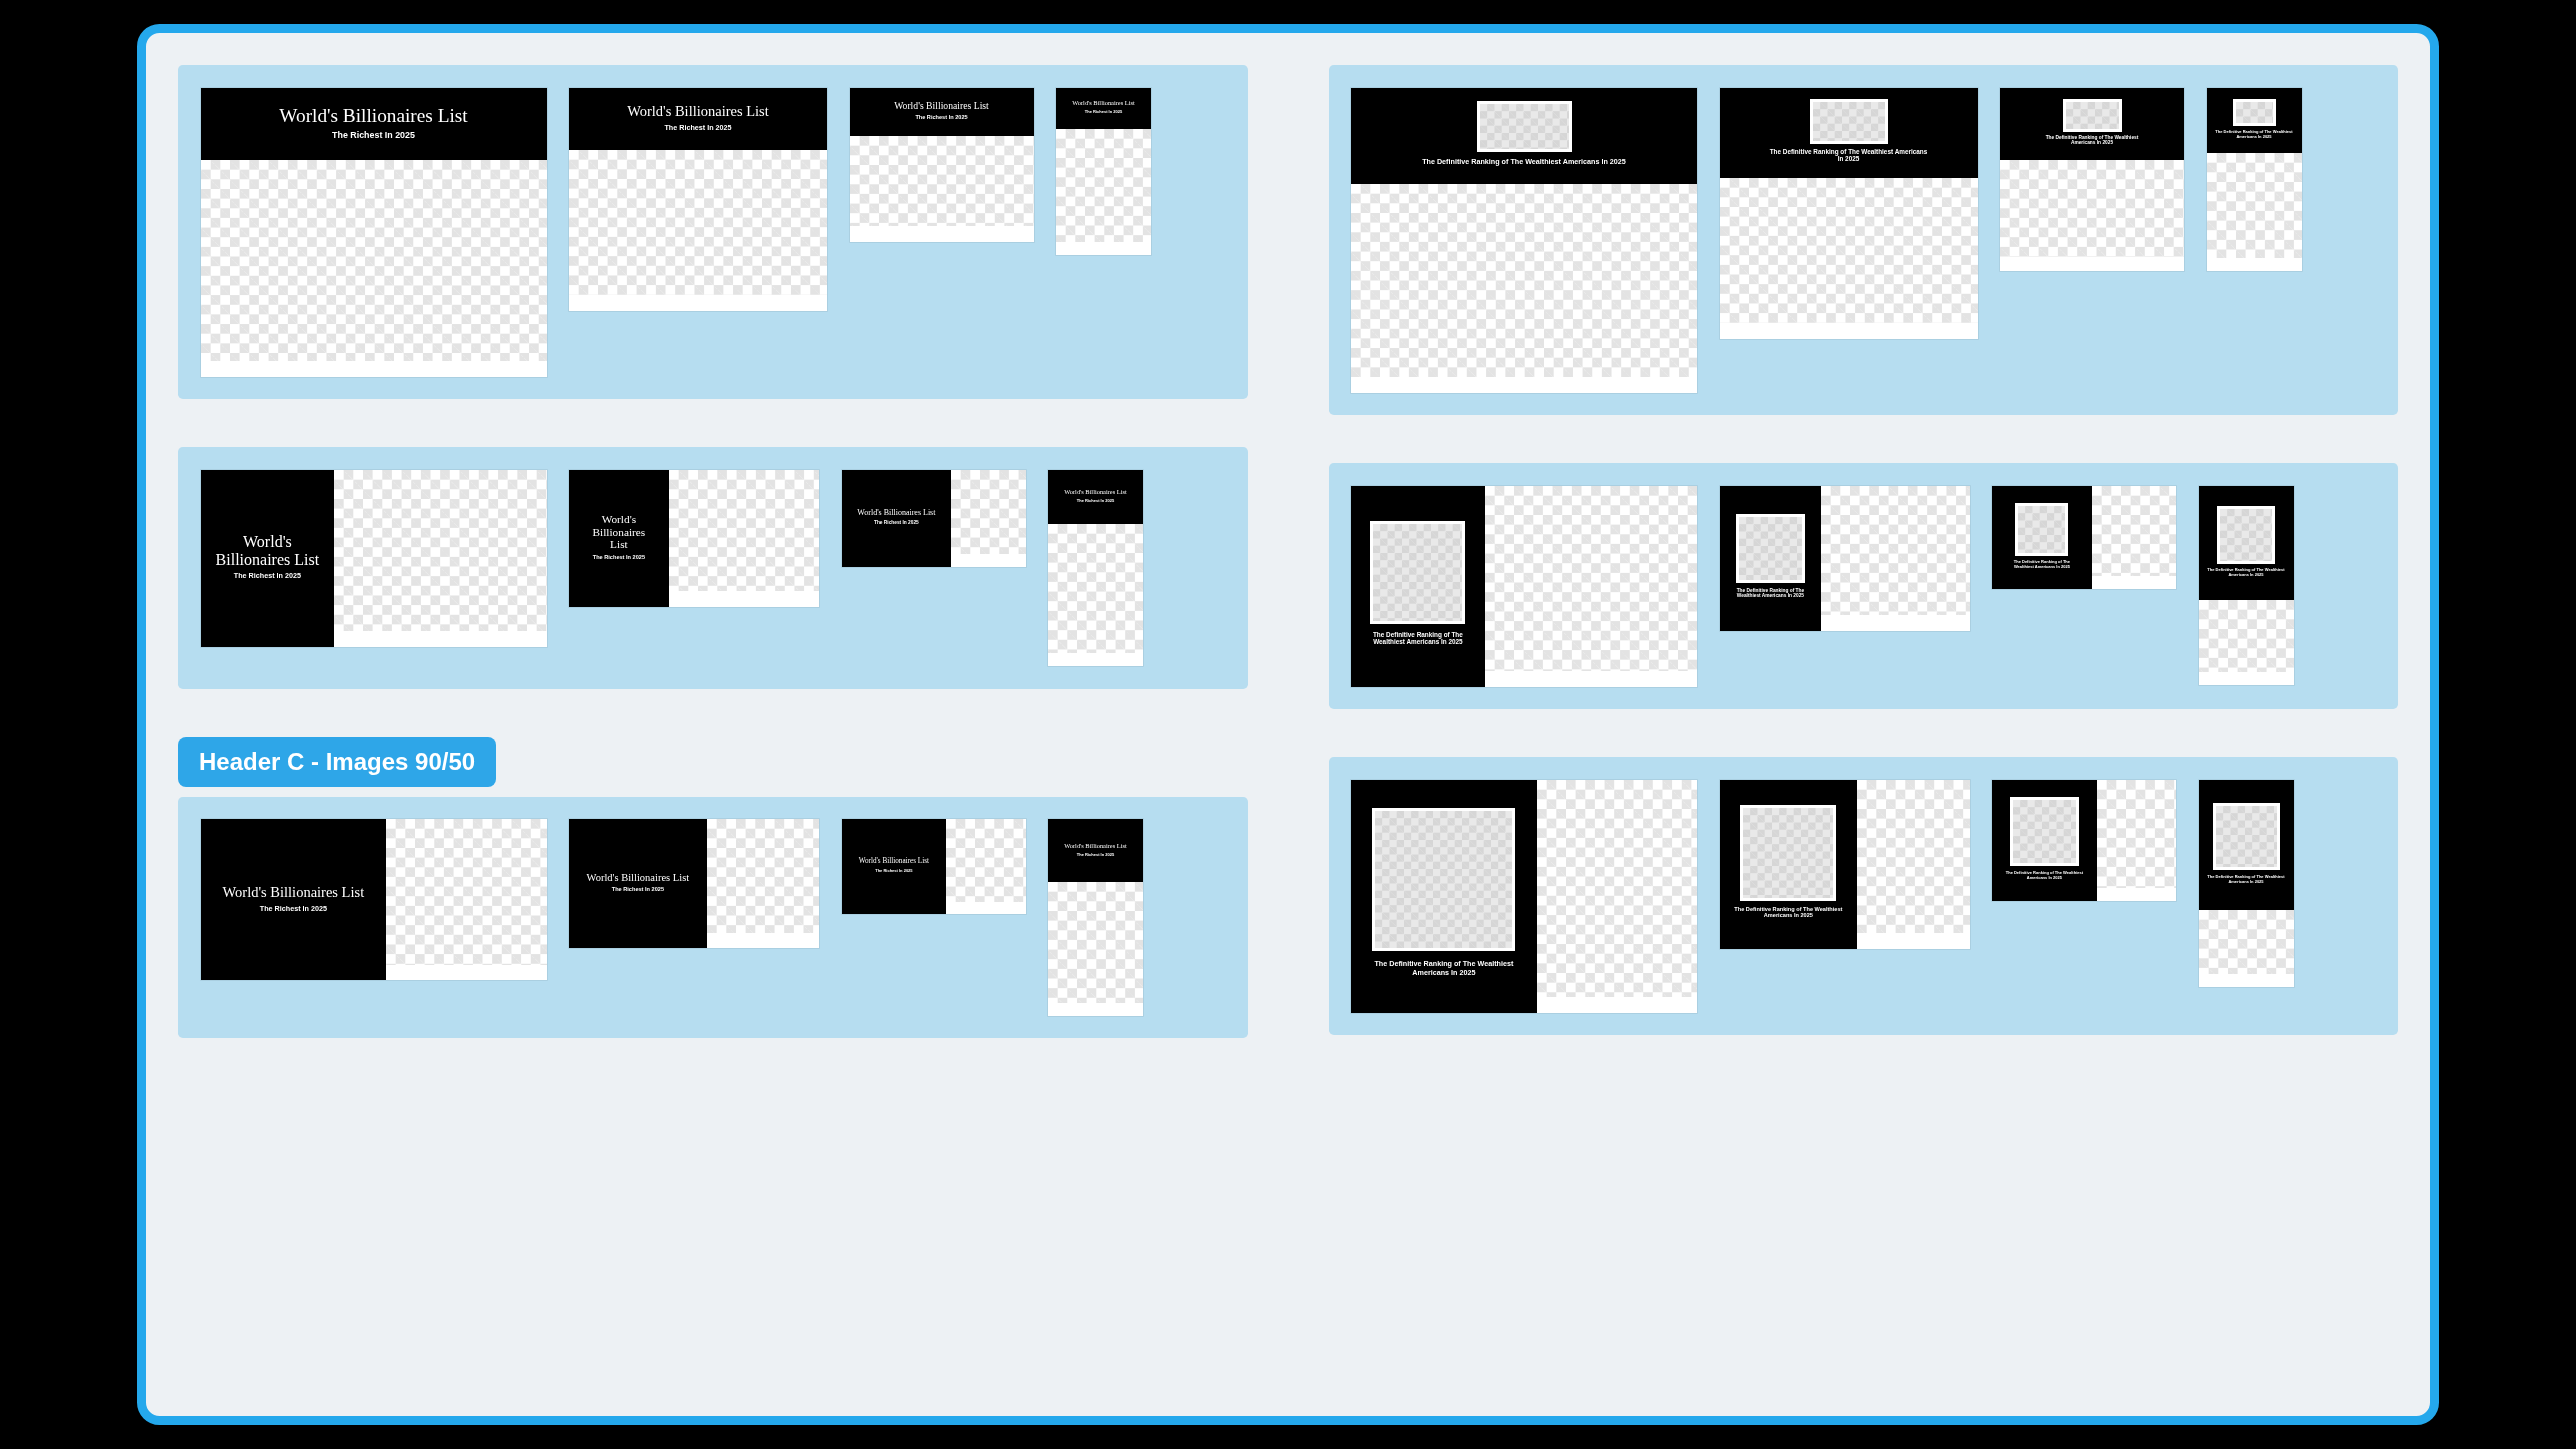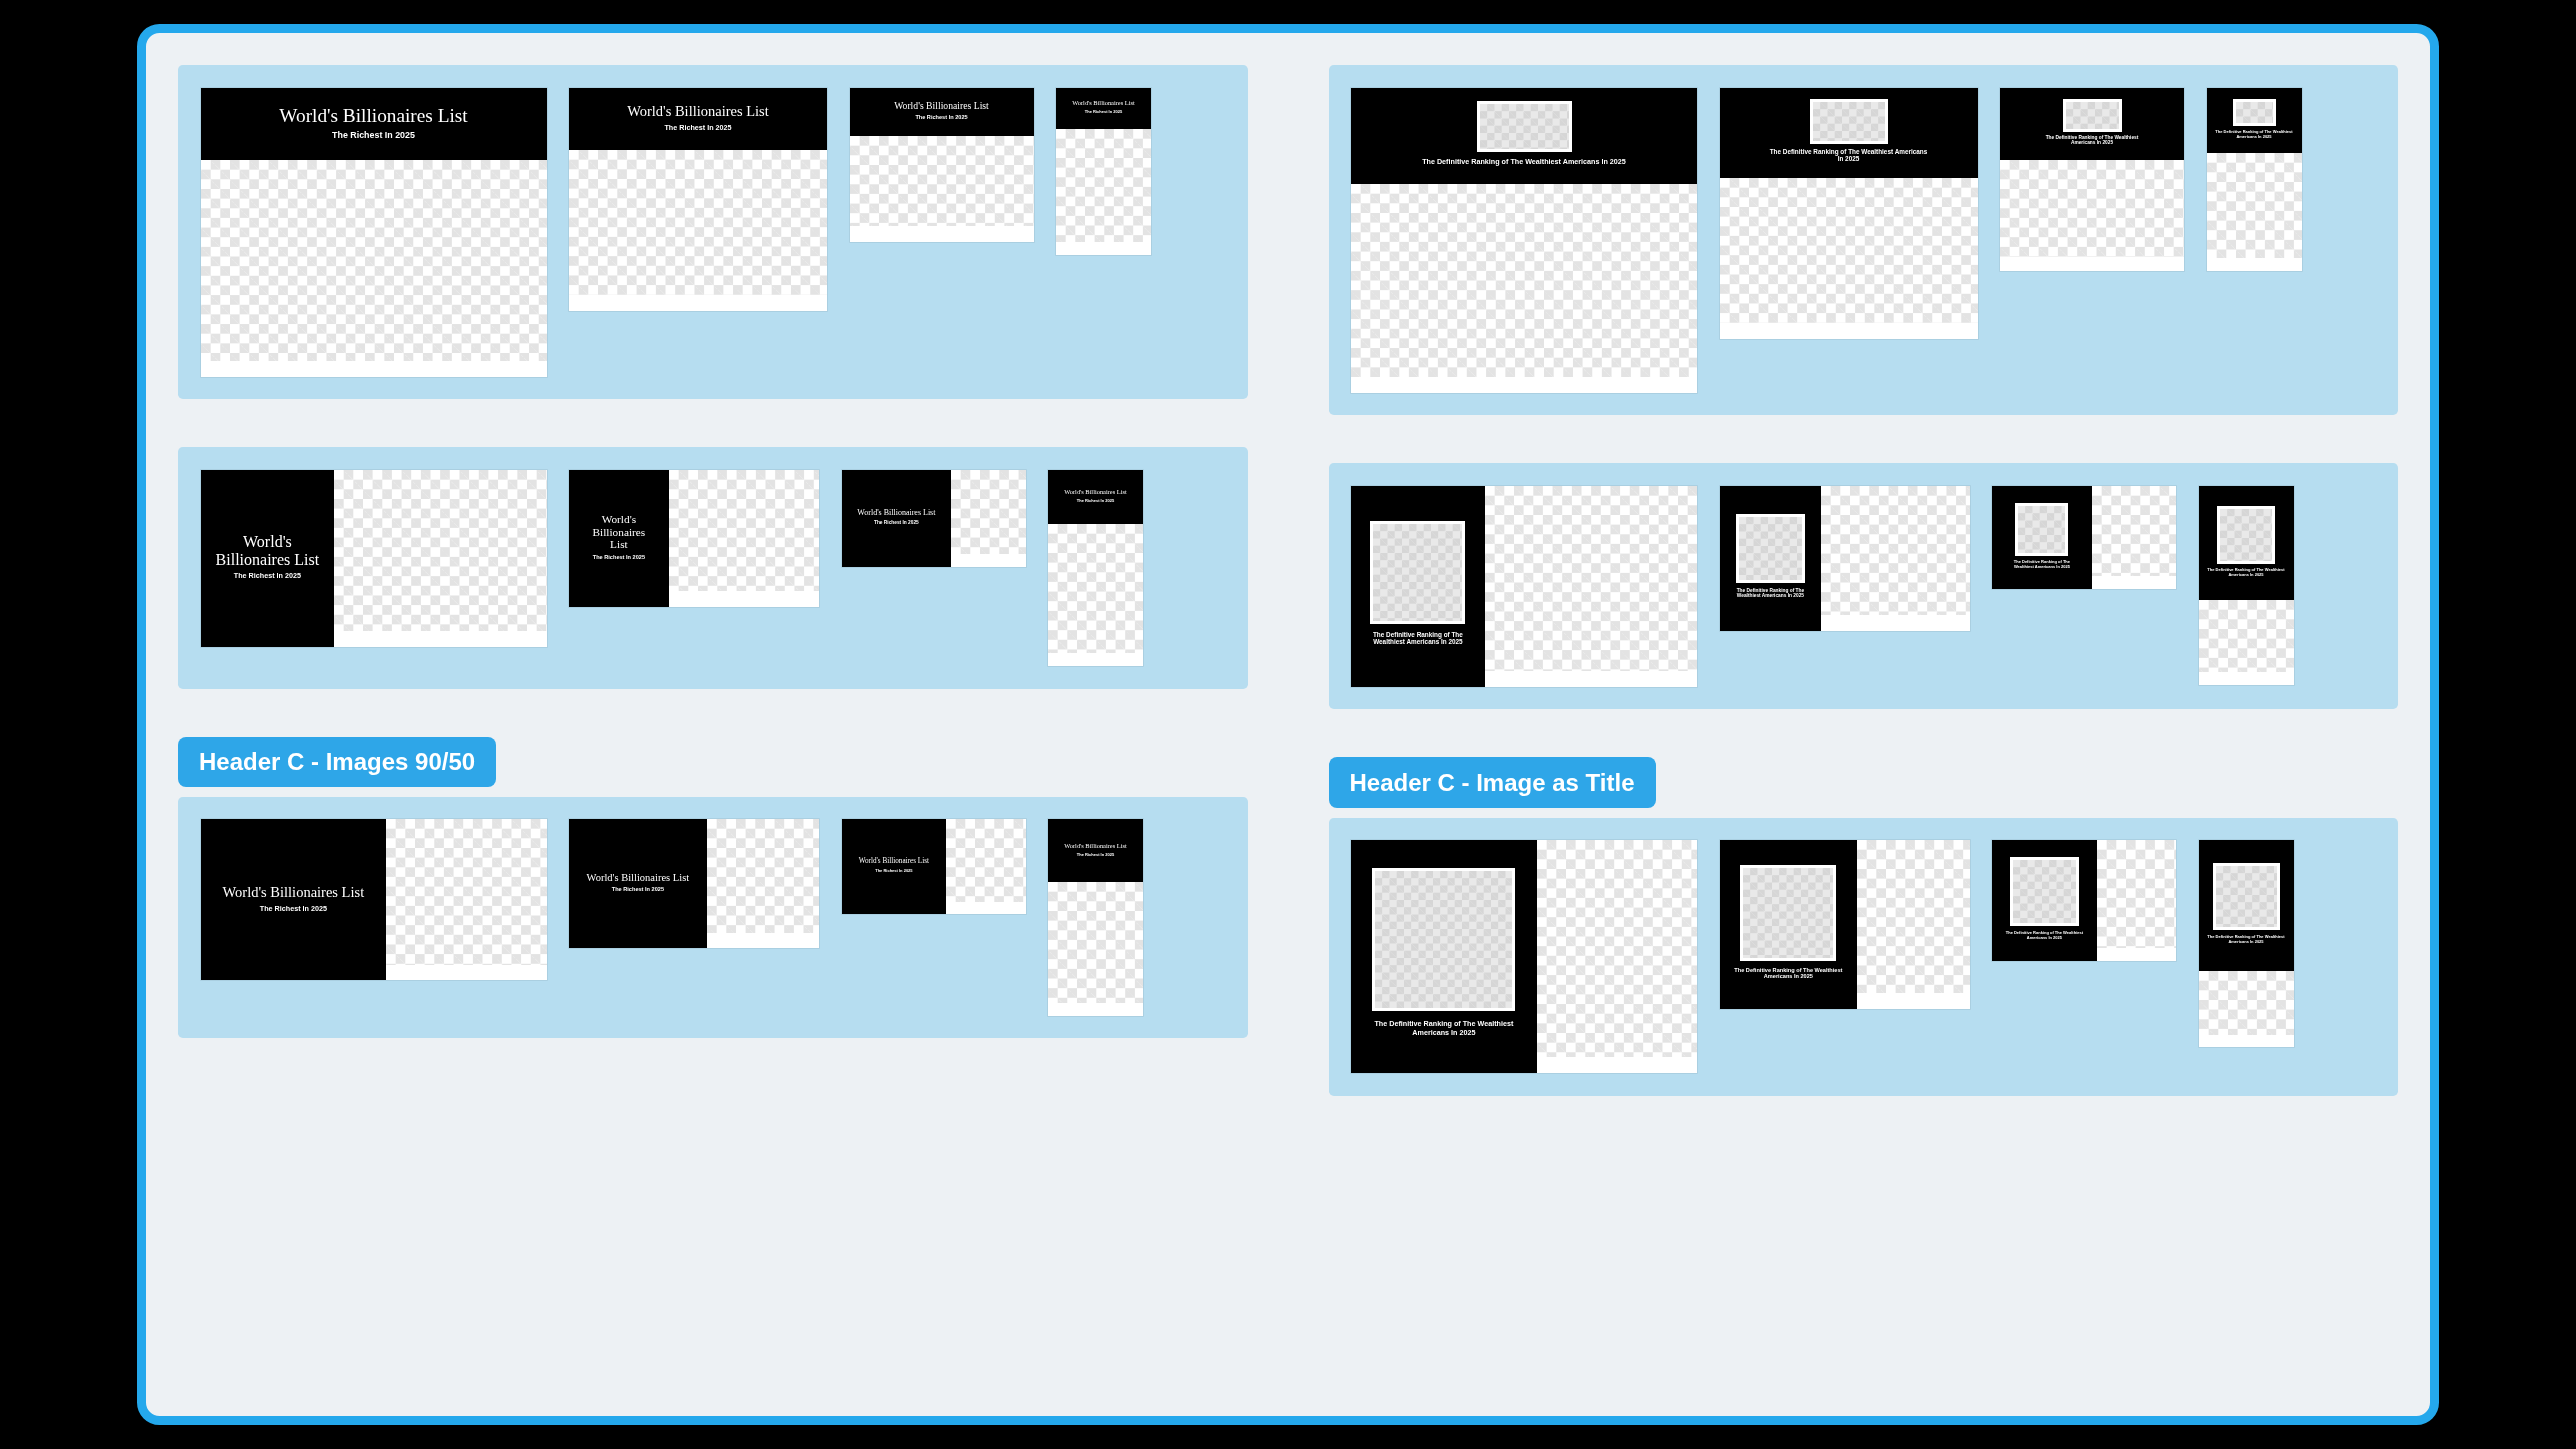--- a/index.html
+++ b/index.html
@@ -283,21 +283,20 @@
           <div class="cap" style="font-size:4px;max-width:81px;">The Definitive Ranking of The Wealthiest Americans In 2025</div>
           <div class="cap2" style="font-size:3.2px;"></div>
         </div>
         <div class="checker" style="height:72px;"></div>
         <div class="foot" style="font-size:4px;"><span></span><br><span></span></div>
       </div>
     </div>
   </div>
 
   <div class="section">
-    <div class="tab">Header C - Image as Title</div>
     <div class="tray">
       <div class="sidecard" style="width:346px;height:233px;">
         <div class="blk" style="width:173px;gap:8px;">
           <div class="tilebox" style="width:137px;height:137px;"></div>
           <div class="cap" style="font-size:7.2px;max-width:153px;">The Definitive Ranking of The Wealthiest Americans In 2025</div>
           <div class="cap2" style="font-size:4.8px;"></div>
         </div>
         <div class="body">
                   <div class="checker"></div>
           <div class="foot"><span></span><br><span></span></div>

